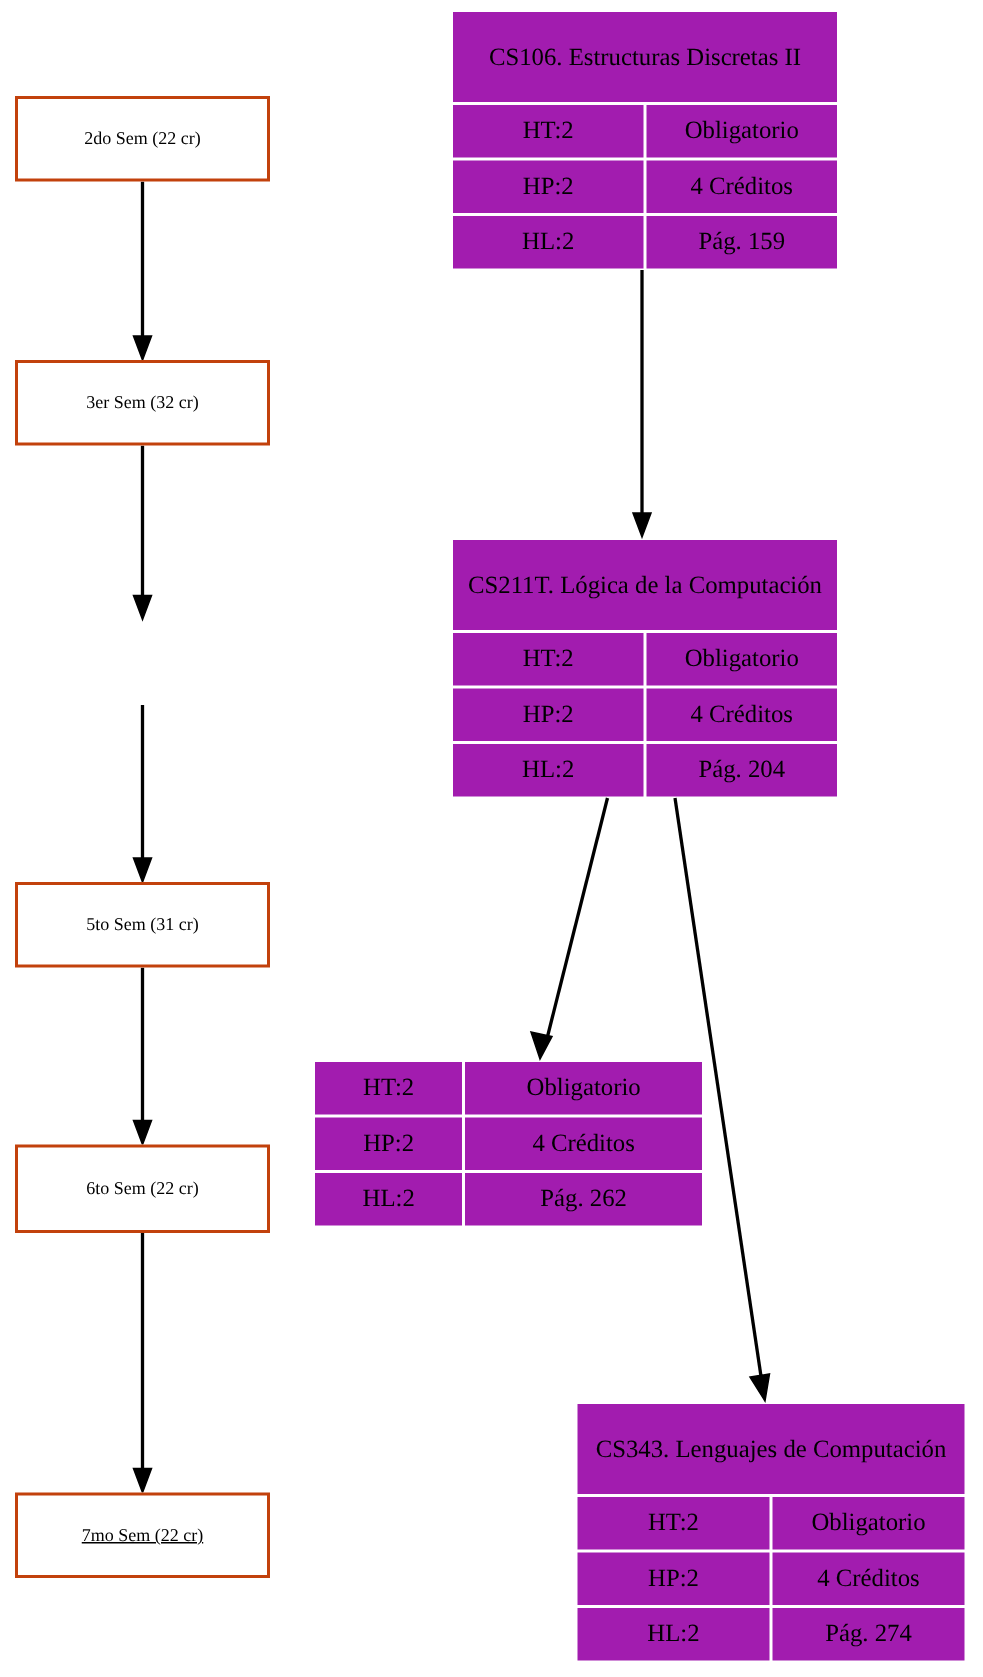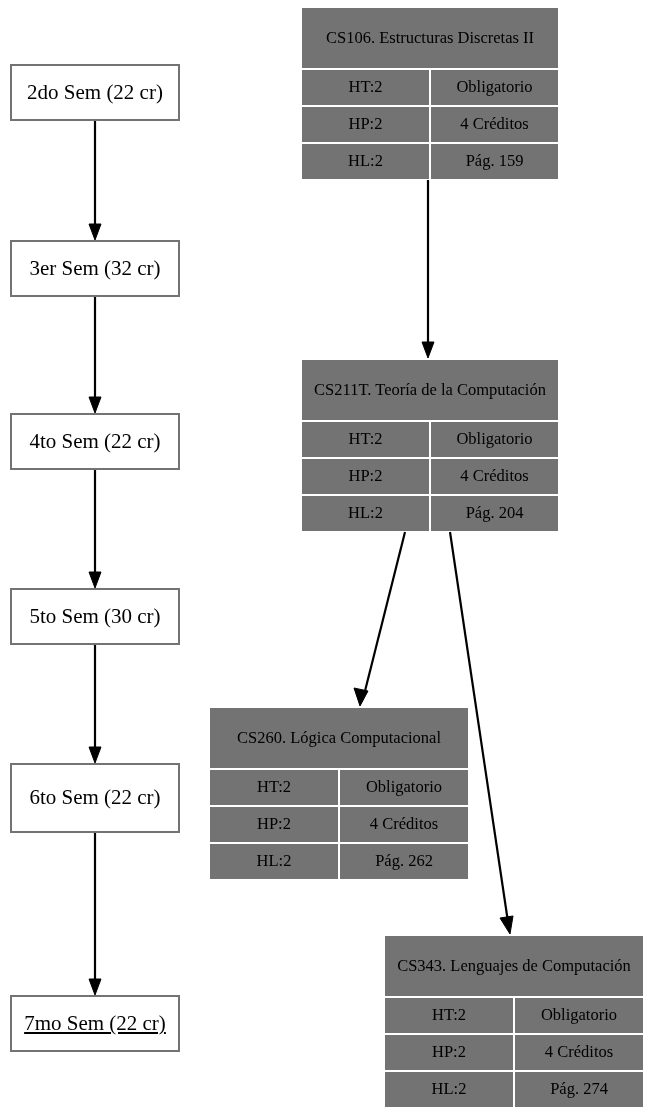--- a/index.html
+++ b/index.html
@@ -14,43 +14,43 @@
     position: relative;
     width: 655px;
     height: 1118px;
     background: #ffffff;
     overflow: hidden;
   }
   
   .sem-node {
     position: absolute;
     box-sizing: border-box;
-    border: 2px solid #737373;
+    border: 2px solid #c2410c;
     background: #ffffff;
     display: flex;
     align-items: center;
     justify-content: center;
     color: #000000;
-    font-size: 21px;
+    font-size: 12px;
     line-height: 1.1;
     white-space: nowrap;
   }
   
   .course-node {
     position: absolute;
     box-sizing: border-box;
   }
   .course-table {
     width: 100%;
     border-collapse: separate;
     border-spacing: 2px;
     table-layout: fixed;
   }
   .course-table td {
-    background: #737373;
+    background: #a21caf;
     color: #000000;
     text-align: center;
     font-size: 16.5px;
     line-height: 1.12;
     padding: 3px 2px;
     vertical-align: middle;
   }
   .course-table td.header-cell {
     height: 52px;
     padding: 4px 6px;
@@ -131,27 +131,24 @@
       <polygon points="510,934 500,918 513,916"></polygon>
     </g>
   </svg>
 
   <div class="sem-node" style="left:10px; top:64px; width:170px; height:57px;">
     <span>2do Sem (22 cr)</span>
   </div>
   <div class="sem-node" style="left:10px; top:240px; width:170px; height:57px;">
     <span>3er Sem (32 cr)</span>
   </div>
-  <div class="sem-node" style="left:10px; top:413px; width:170px; height:57px;">
-    <span>4to Sem (22 cr)</span>
-  </div>
   <div class="sem-node" style="left:10px; top:588px; width:170px; height:57px;">
-    <span>5to Sem (30 cr)</span>
-  </div>
-  <div class="sem-node" style="left:10px; top:763px; width:170px; height:70px;">
+    <span>5to Sem (31 cr)</span>
+  </div>
+  <div class="sem-node" style="left:10px; top:763px; width:170px; height:59px;">
     <span>6to Sem (22 cr)</span>
   </div>
   <div class="sem-node" style="left:10px; top:995px; width:170px; height:57px;text-decoration:underline;">
     <span>7mo Sem (22 cr)</span>
   </div>
 
   <div class="course-node" style="left:300px; top:6px; width:260px;">
     <table class="course-table">
       <tbody>
           <tr>
@@ -170,44 +167,41 @@
         <td class="info-cell">Pág. 159</td>
       </tr>
     </tbody>
       </table>
   </div>
 
   <div class="course-node" style="left:300px; top:358px; width:260px;">
     <table class="course-table">
       <tbody>
           <tr>
-        <td class="header-cell" colspan="2">CS211T. Teoría de la Computación</td>
+        <td class="header-cell" colspan="2">CS211T. Lógica de la Computación</td>
       </tr>
       <tr>
         <td class="hours-cell">HT:2</td>
         <td class="info-cell">Obligatorio</td>
       </tr>
       <tr>
         <td class="hours-cell">HP:2</td>
         <td class="info-cell">4 Créditos</td>
       </tr>
       <tr>
         <td class="hours-cell">HL:2</td>
         <td class="info-cell">Pág. 204</td>
       </tr>
     </tbody>
       </table>
   </div>
 
   <div class="course-node" style="left:208px; top:706px; width:262px;">
     <table class="course-table">
       <tbody>
-          <tr>
-        <td class="header-cell" colspan="2">CS260. Lógica Computacional</td>
-      </tr>
       <tr>
         <td class="hours-cell">HT:2</td>
         <td class="info-cell">Obligatorio</td>
       </tr>
       <tr>
         <td class="hours-cell">HP:2</td>
         <td class="info-cell">4 Créditos</td>
       </tr>
       <tr>
         <td class="hours-cell">HL:2</td>

